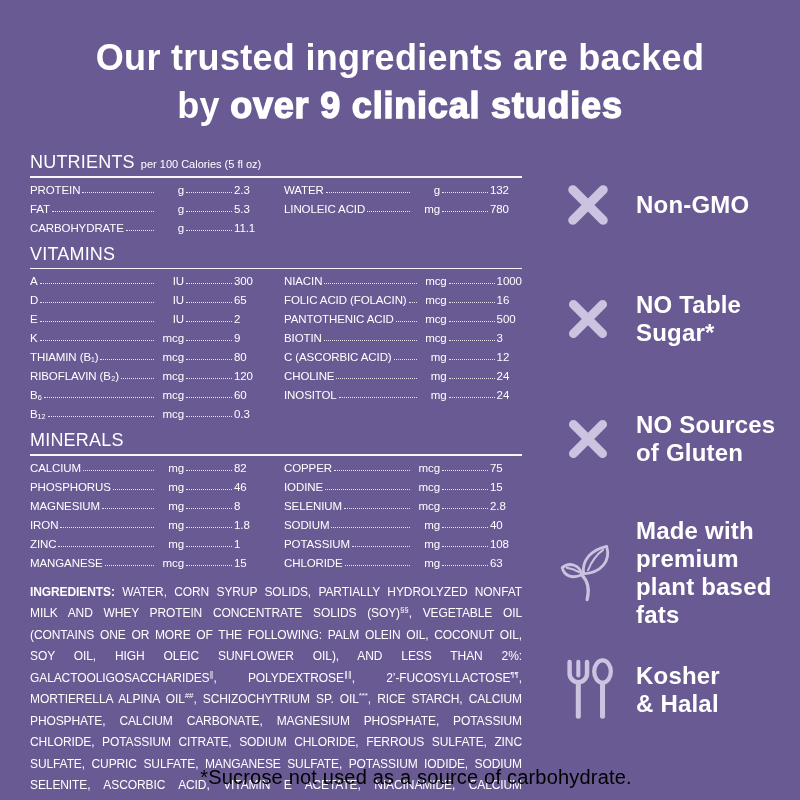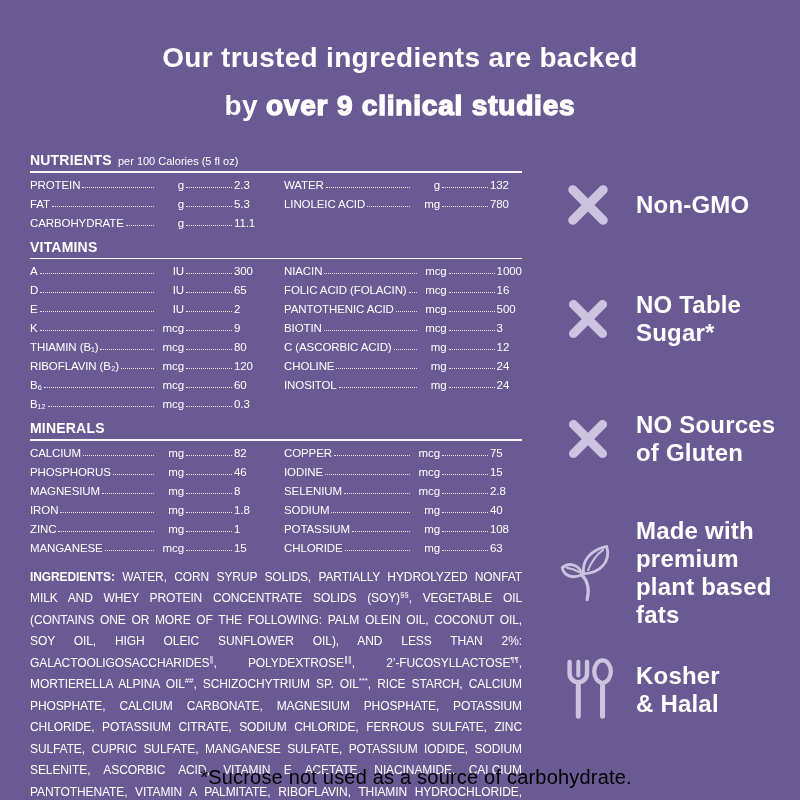--- a/index.html
+++ b/index.html
@@ -6,31 +6,31 @@
   body{
     width:800px;height:800px;position:relative;overflow:hidden;
     background:#6a5a94;
     font-family:"Liberation Sans","DejaVu Sans",sans-serif;
     -webkit-font-smoothing:antialiased;
   }
   
   .headline{
     position:absolute;top:34px;left:0;width:800px;
     text-align:center;color:#fff;font-weight:700;
-    font-size:28px;line-height:48px;letter-spacing:.3px;
+    font-size:36px;line-height:48px;letter-spacing:.3px;
   }
   .headline .hl-bold{
     -webkit-text-stroke:1.4px #ffffff;letter-spacing:.8px;
   }
   
   .panel{
     position:absolute;left:30px;top:152px;width:492px;color:#fff;
   }
   .sec-head{display:flex;align-items:baseline;gap:6px;}
-  .sec-title{font-weight:700;font-size:14px;letter-spacing:.2px;}
+  .sec-title{font-weight:400;font-size:18px;letter-spacing:.2px;}
   .sec-sub{font-size:11px;}
   .rule{height:1.5px;background:rgba(255,255,255,.95);margin-top:3px;}
   .cols{display:grid;grid-template-columns:236px 1fr;column-gap:18px;}
   .col{display:flex;flex-direction:column;}
   .row{display:flex;align-items:flex-end;height:19px;font-size:11.5px;letter-spacing:-.1px;}
   .nm{white-space:nowrap;padding-bottom:1px;}
   .dots1{flex:1;border-bottom:1.6px dotted rgba(255,255,255,.85);margin:0 2px 4px 2px;min-width:8px;}
   .dots2{width:46px;border-bottom:1.6px dotted rgba(255,255,255,.85);margin:0 2px 4px 2px;}
   .unit{width:28px;text-align:right;padding-bottom:1px;}
   .val{width:32px;white-space:nowrap;padding-bottom:1px;}

